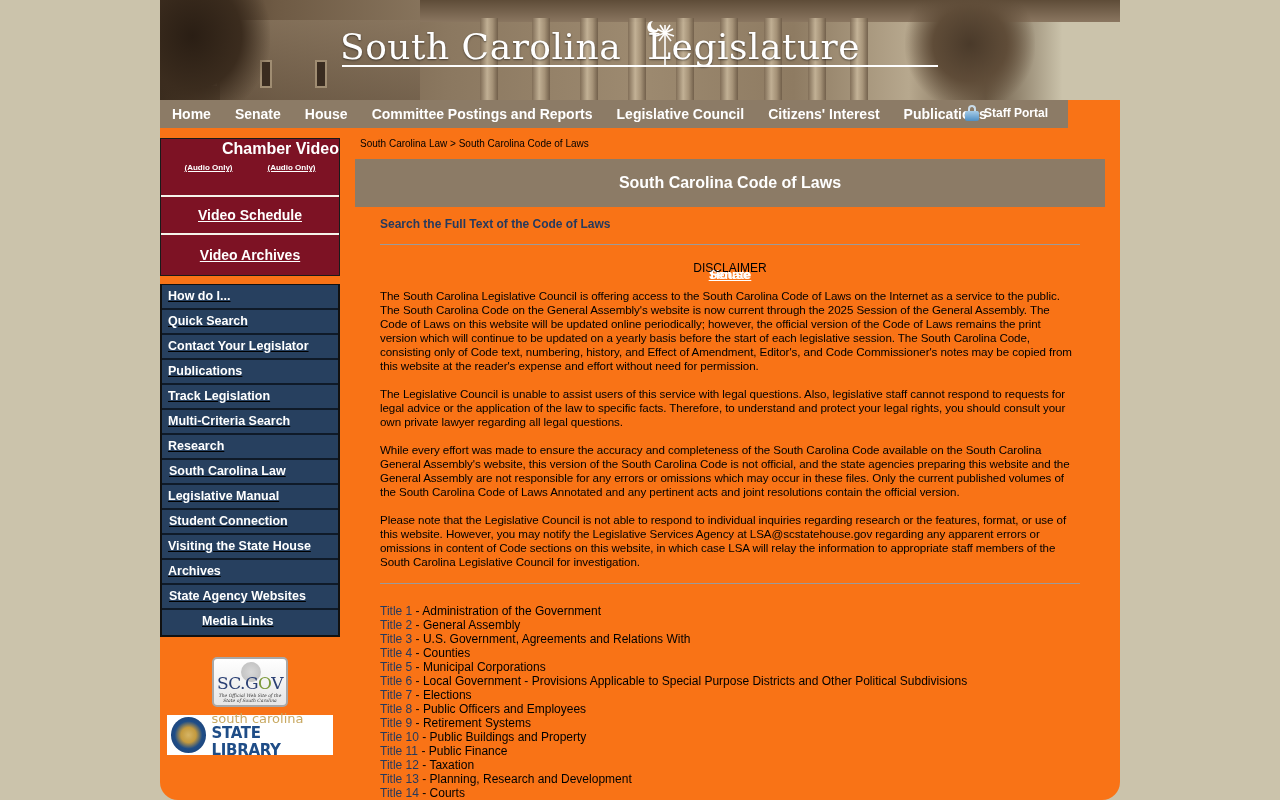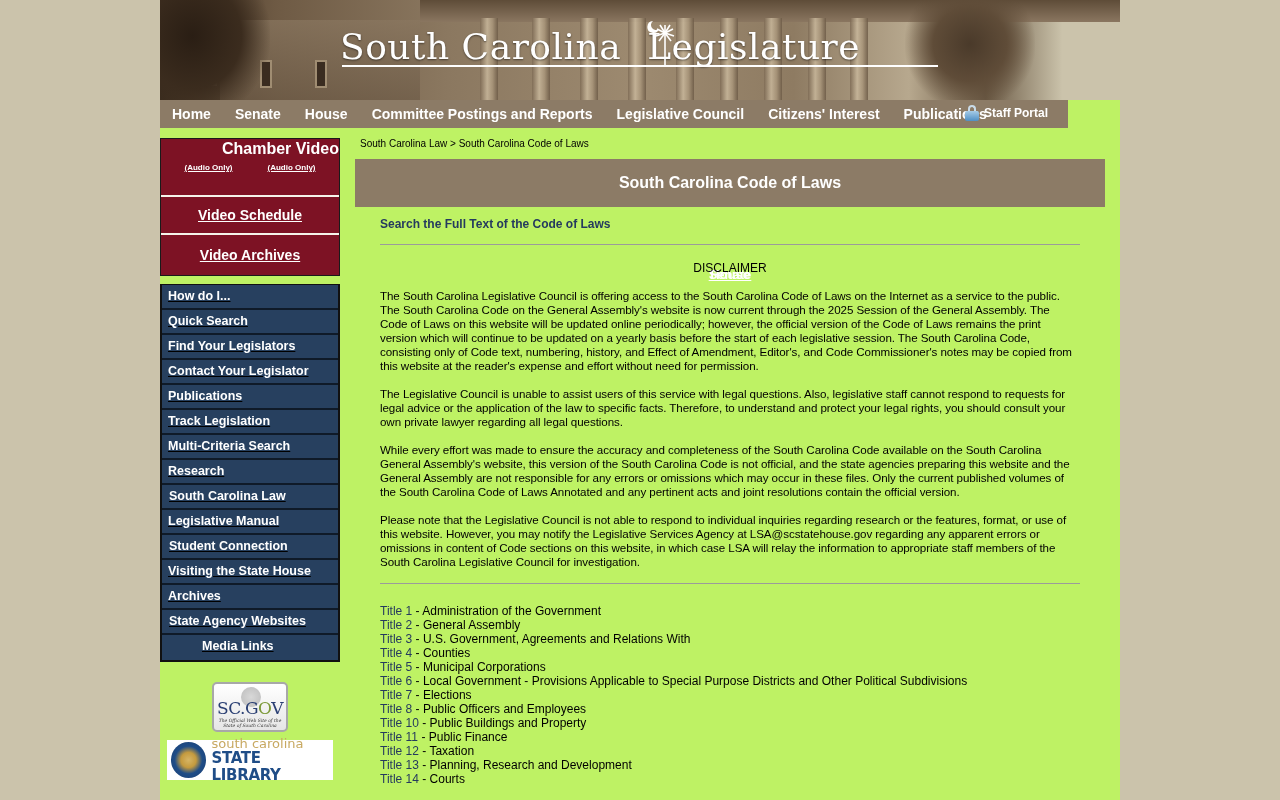--- a/index.html
+++ b/index.html
@@ -8,21 +8,22 @@
       background: #cbc3ab;
       font-family: "Liberation Sans", sans-serif;
       color: #000;
     }
     .page {
       position: absolute;
       left: 160px;
       top: 0;
       width: 960px;
       height: 800px;
-      background: #bef264;
+      background: #f97316;
+      border-radius: 18px;
     }
     
     .banner {
       position: relative;
       width: 960px;
       height: 100px;
       overflow: hidden;
       background: linear-gradient(90deg, #3a2c1e 0%, #6e5a44 12%, #8b7860 30%, #9d8a70 50%, #8e7b62 66%, #b7a88e 78%, #6b5a45 86%, #cbc3ab 94%, #cbc3ab 100%);
     }
     .banner .roof {
@@ -368,21 +369,20 @@
           <a class="sub">(Audio Only)</a>
         </div>
       </div>
       <a class="big-link">Video Schedule</a>
       <a class="big-link last">Video Archives</a>
     </div>
 
     <div class="menu">
       <a class="menu-item">How do I...</a>
       <a class="menu-item">Quick Search</a>
-      <a class="menu-item">Find Your Legislators</a>
       <a class="menu-item">Contact Your Legislator</a>
       <a class="menu-item">Publications</a>
       <a class="menu-item">Track Legislation</a>
       <a class="menu-item">Multi-Criteria Search</a>
       <a class="menu-item">Research</a>
       <a class="menu-item indent">South Carolina Law</a>
       <a class="menu-item">Legislative Manual</a>
       <a class="menu-item indent">Student Connection</a>
       <a class="menu-item">Visiting the State House</a>
       <a class="menu-item">Archives</a>
@@ -424,20 +424,21 @@
 
       <div class="titles">
         <div class="row"><a class="tlink"><span>Title</span> <span class="num">1</span></a><span> - Administration of the Government</span></div>
         <div class="row"><a class="tlink"><span>Title</span> <span class="num">2</span></a><span> - General Assembly</span></div>
         <div class="row"><a class="tlink"><span>Title</span> <span class="num">3</span></a><span> - U.S. Government, Agreements and Relations With</span></div>
         <div class="row"><a class="tlink"><span>Title</span> <span class="num">4</span></a><span> - Counties</span></div>
         <div class="row"><a class="tlink"><span>Title</span> <span class="num">5</span></a><span> - Municipal Corporations</span></div>
         <div class="row"><a class="tlink"><span>Title</span> <span class="num">6</span></a><span> - Local Government - Provisions Applicable to Special Purpose Districts and Other Political Subdivisions</span></div>
         <div class="row"><a class="tlink"><span>Title</span> <span class="num">7</span></a><span> - Elections</span></div>
         <div class="row"><a class="tlink"><span>Title</span> <span class="num">8</span></a><span> - Public Officers and Employees</span></div>
+        <div class="row"><a class="tlink"><span>Title</span> <span class="num">9</span></a><span> - Retirement Systems</span></div>
         <div class="row"><a class="tlink"><span>Title</span> <span class="num">10</span></a><span> - Public Buildings and Property</span></div>
         <div class="row"><a class="tlink"><span>Title</span> <span class="num">11</span></a><span> - Public Finance</span></div>
         <div class="row"><a class="tlink"><span>Title</span> <span class="num">12</span></a><span> - Taxation</span></div>
         <div class="row"><a class="tlink"><span>Title</span> <span class="num">13</span></a><span> - Planning, Research and Development</span></div>
         <div class="row"><a class="tlink"><span>Title</span> <span class="num">14</span></a><span> - Courts</span></div>
       </div>
     </div>
   </div>
 </div>
 

